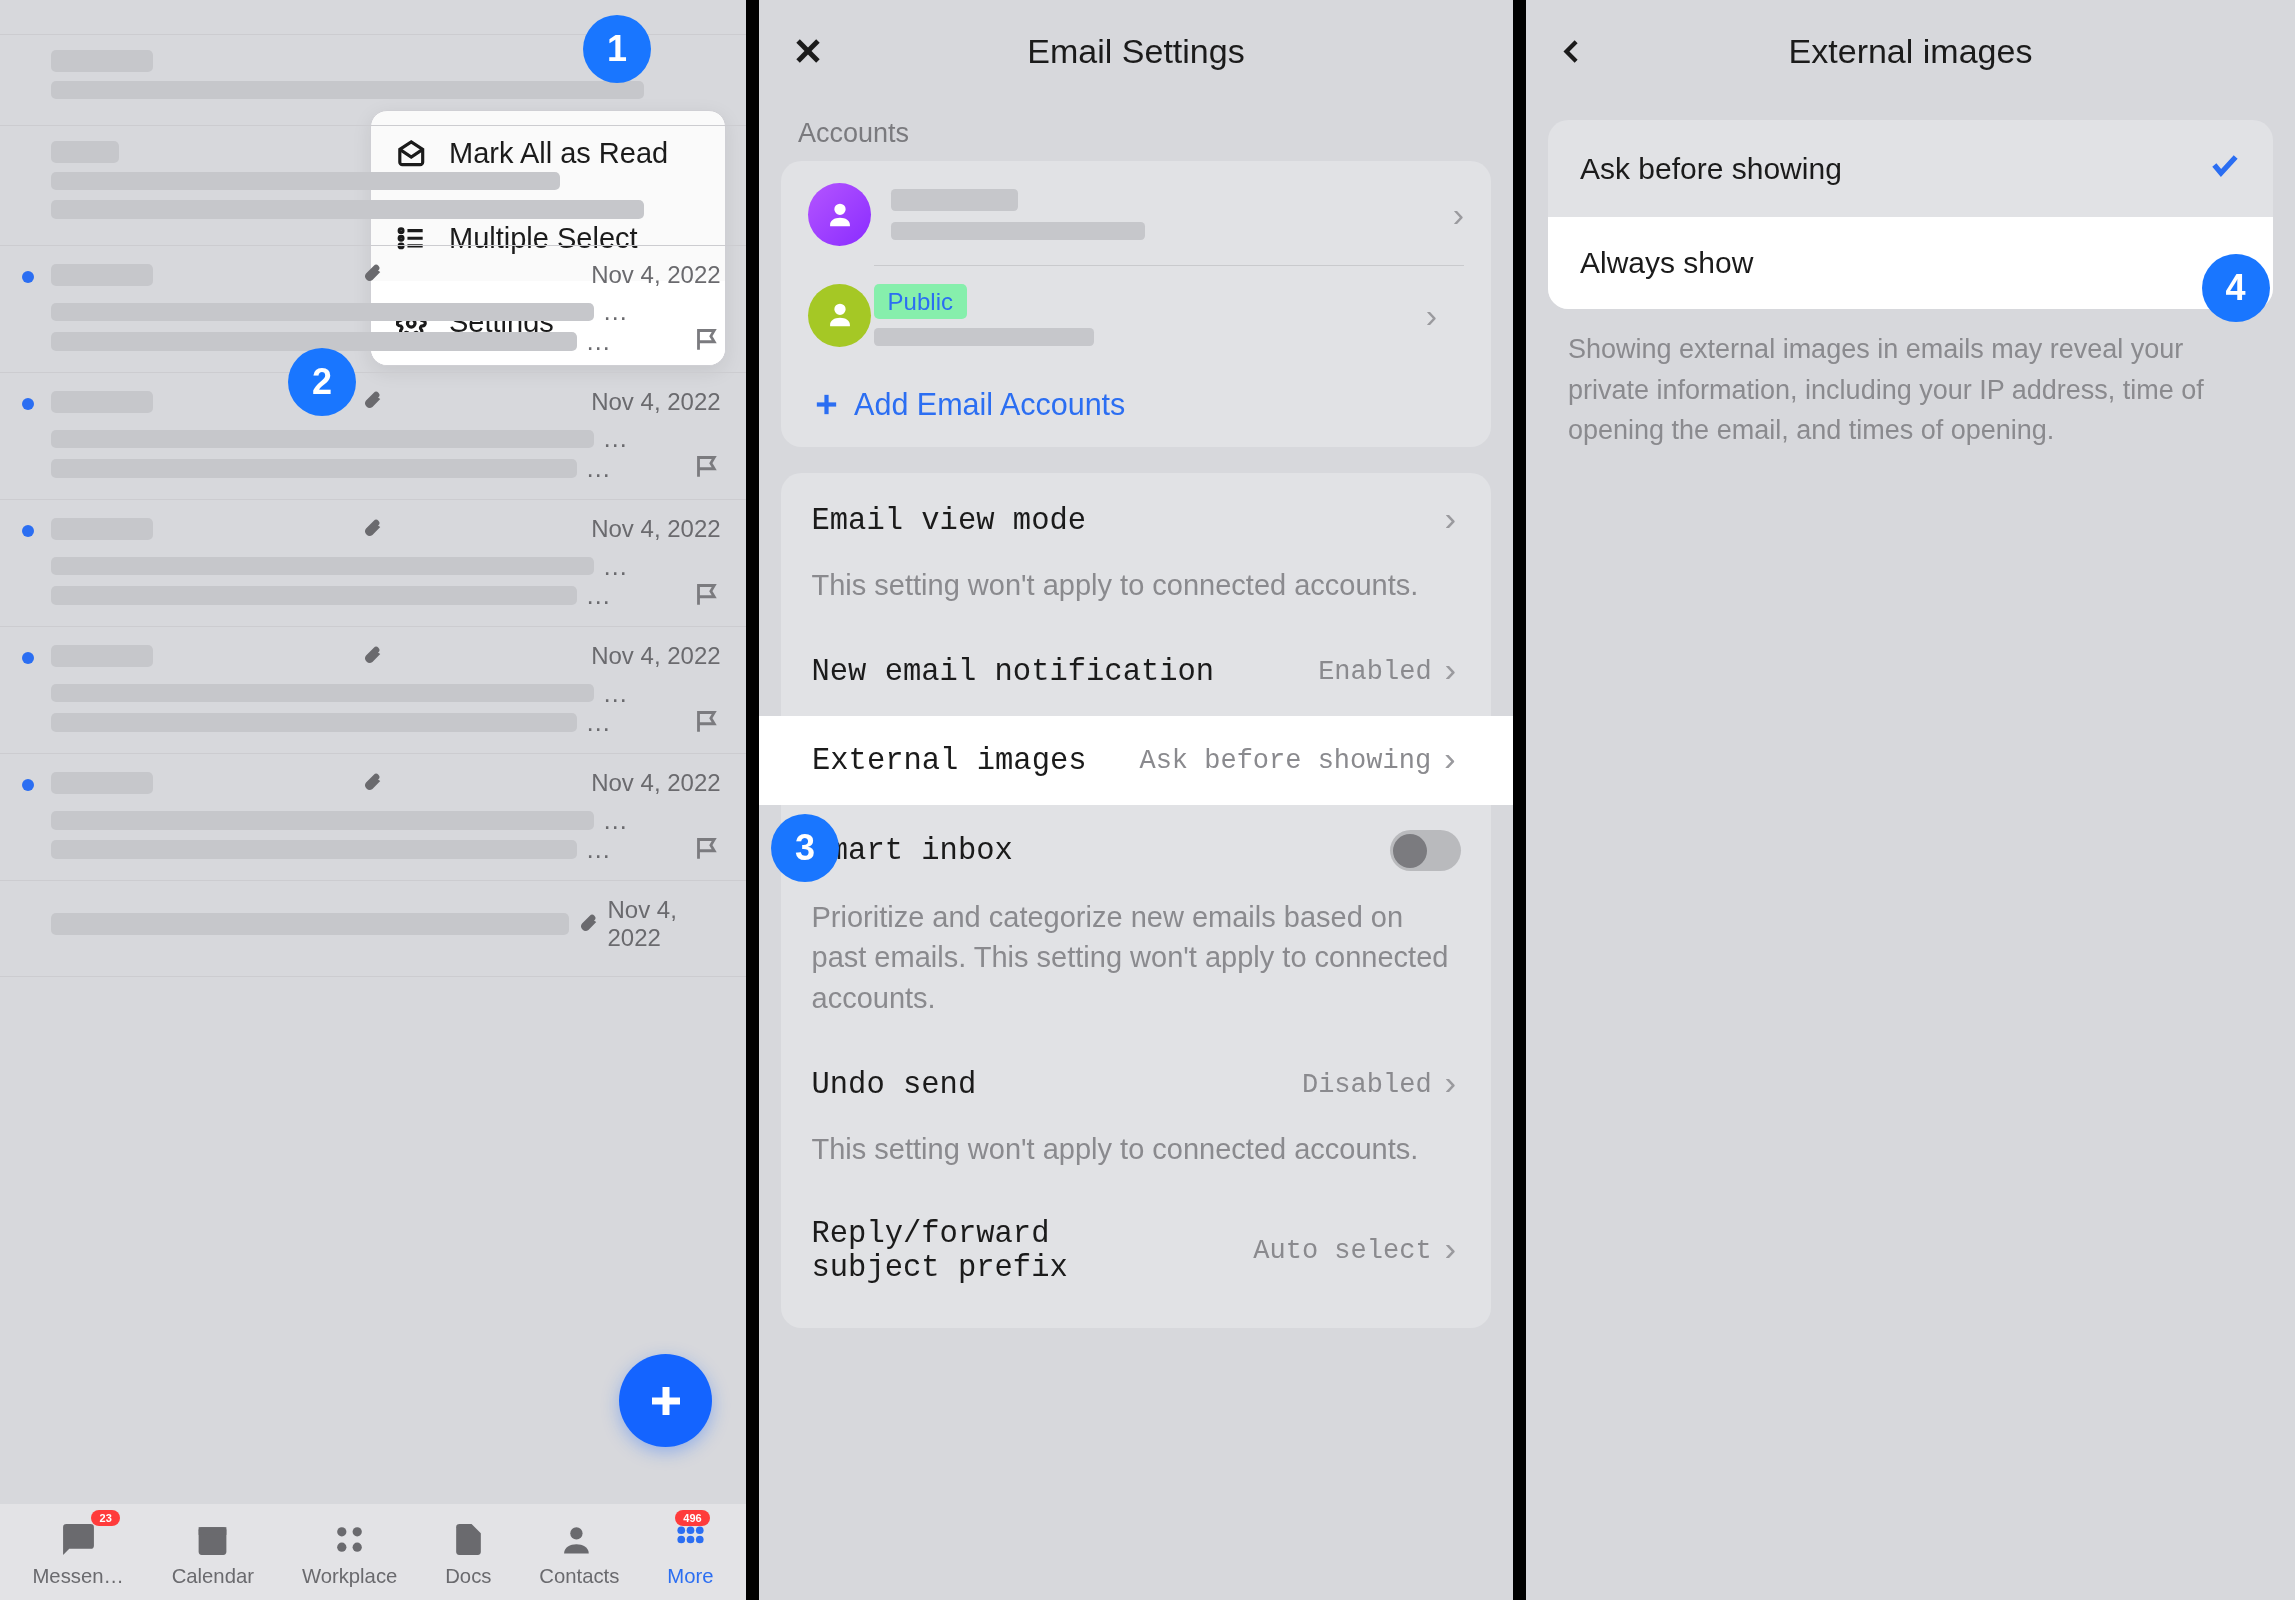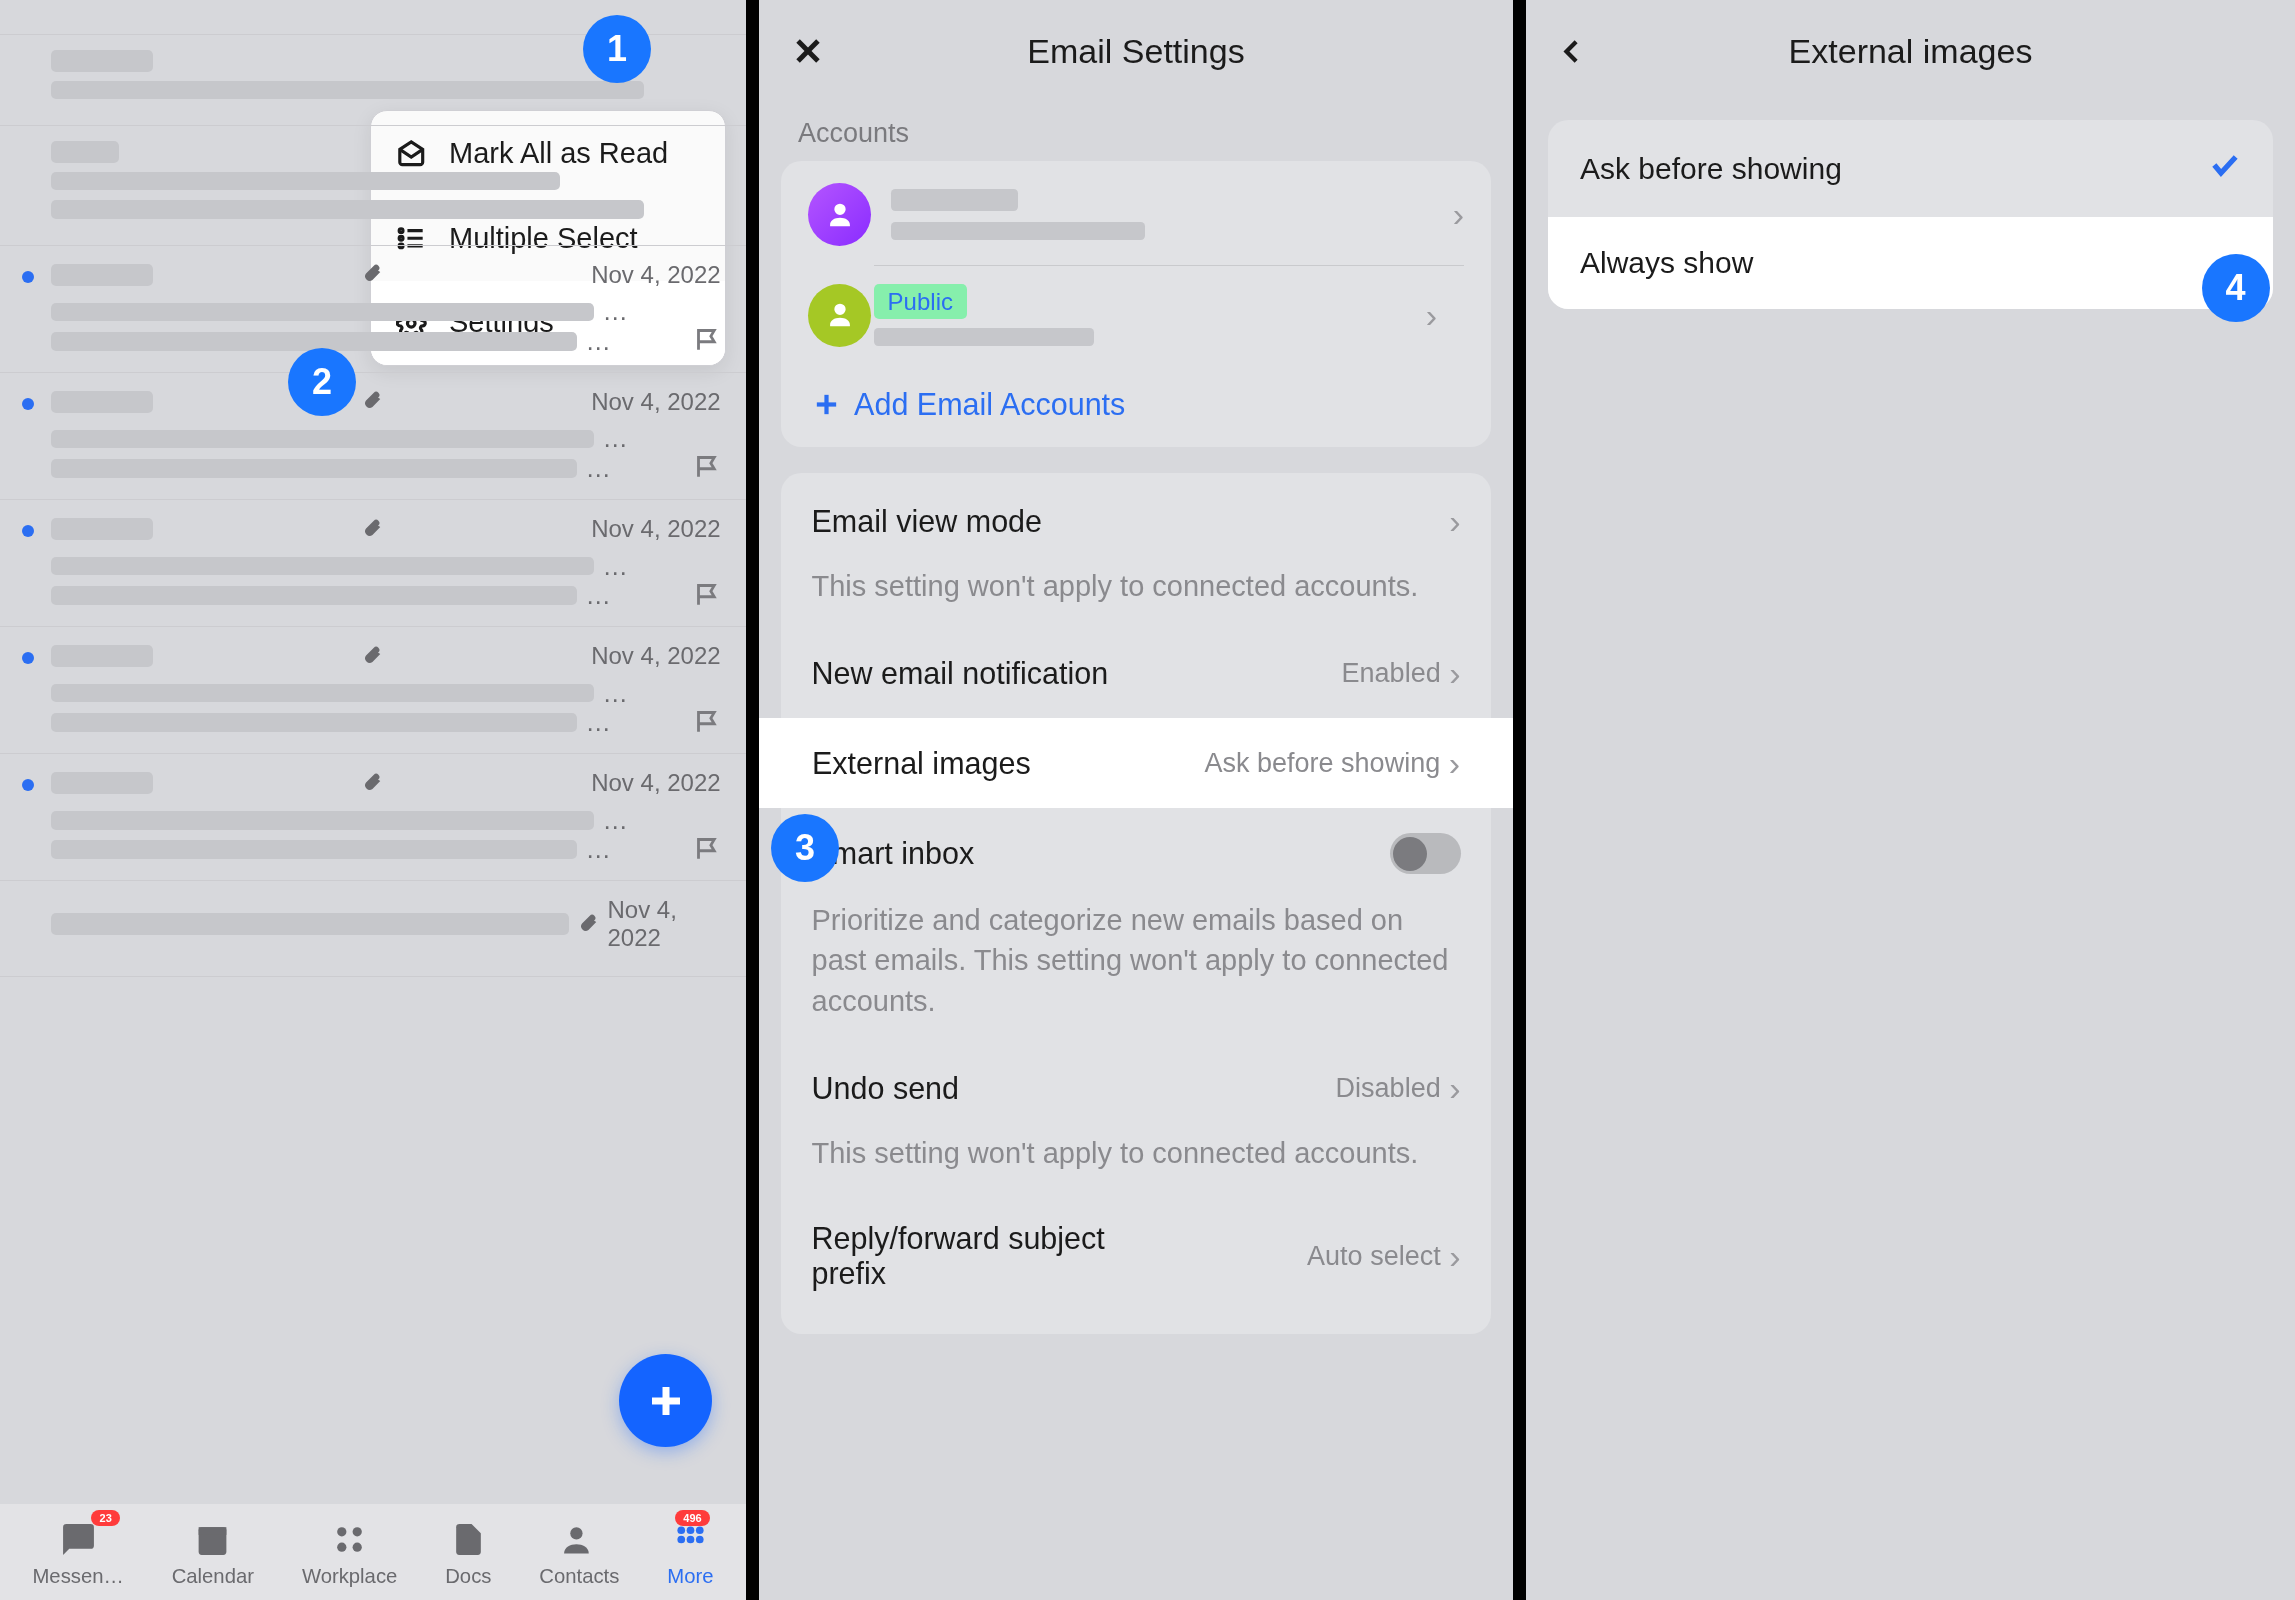--- a/index.html
+++ b/index.html
@@ -94,21 +94,21 @@
   .acct-av svg{width:34px;height:34px;fill:#fff;}
   .acct-av.purple{background:linear-gradient(135deg,#b455ff,#8a2cff);}
   .acct-av.green{background:#a5c825;}
   .acct-info{flex:1;}
   .ph-name{width:127px;height:22px;background:#c6c7cb;border-radius:4.2px;margin-bottom:10.2px;}
   .ph-email{width:254px;height:18.6px;background:#c6c7cb;border-radius:4.2px;}
   .pub-badge{display:inline-block;background:#86efac;color:#2b6ef2;font-size:24px;padding:3.4px 13.6px;border-radius:5.1px;margin-bottom:8.5px;}
   .chev{color:#9a9a9e;font-size:34px;}
   .add-acct{display:flex;align-items:center;gap:13.6px;padding:22px 30.5px;color:#2b6ef2;font-size:30.5px;}
   .add-acct svg{width:29px;height:29px;stroke:#2b6ef2;stroke-width:3.5;}
-  .setting-row{display:flex;align-items:center;justify-content:space-between;padding:25.4px 30.5px;font-size:30.5px;color:#1b1b1b;}
+  .setting-row{display:flex;align-items:center;justify-content:space-between;padding:25.4px 30.5px;font-size:30.5px;color:#1b1b1b;font-family:Liberation Mono, monospace;}
   .setting-row.hl{background:#ffffff;margin:0 -22px;padding-left:53px;padding-right:53px;}
   .setting-sub{font-size:29px;color:#8a8a8e;padding:0 30.5px 22px;line-height:1.4;}
   .val{color:#8a8a8e;font-size:27px;display:flex;align-items:center;gap:8.5px;}
   .toggle{width:71px;height:41px;border-radius:25.4px;background:#b9babd;position:relative;}
   .toggle::after{content:'';position:absolute;width:34px;height:34px;border-radius:50%;background:#7b7b7f;top:3.4px;left:3.4px;}
   
   .p3-header{display:flex;align-items:center;justify-content:center;padding:32px 25.4px;position:relative;}
   .p3-back{position:absolute;left:32px;top:37px;}
   .p3-back svg{width:29px;height:29px;stroke:#1b1b1b;stroke-width:3.5;fill:none;}
   .p3-title{font-size:34px;color:#1b1b1b;}
@@ -467,16 +467,17 @@
     <div class="opt-row">
       <span>Ask before showing</span>
       <span class="check"><svg viewBox="0 0 24 24">
             <polyline points="4 12 9 18 20 6"></polyline>
           </svg></span>
     </div>
     <div class="opt-row hl">
       <span>Always show</span>
     </div>
   </div>
+  <div class="p3-note">Showing external images in emails may reveal your private information, including your IP address, time of opening the email, and times of opening.</div>
 
   <div class="step" style="top:254px;right:25.4px;">4</div>
 </div>
 
 
 </body></html>

